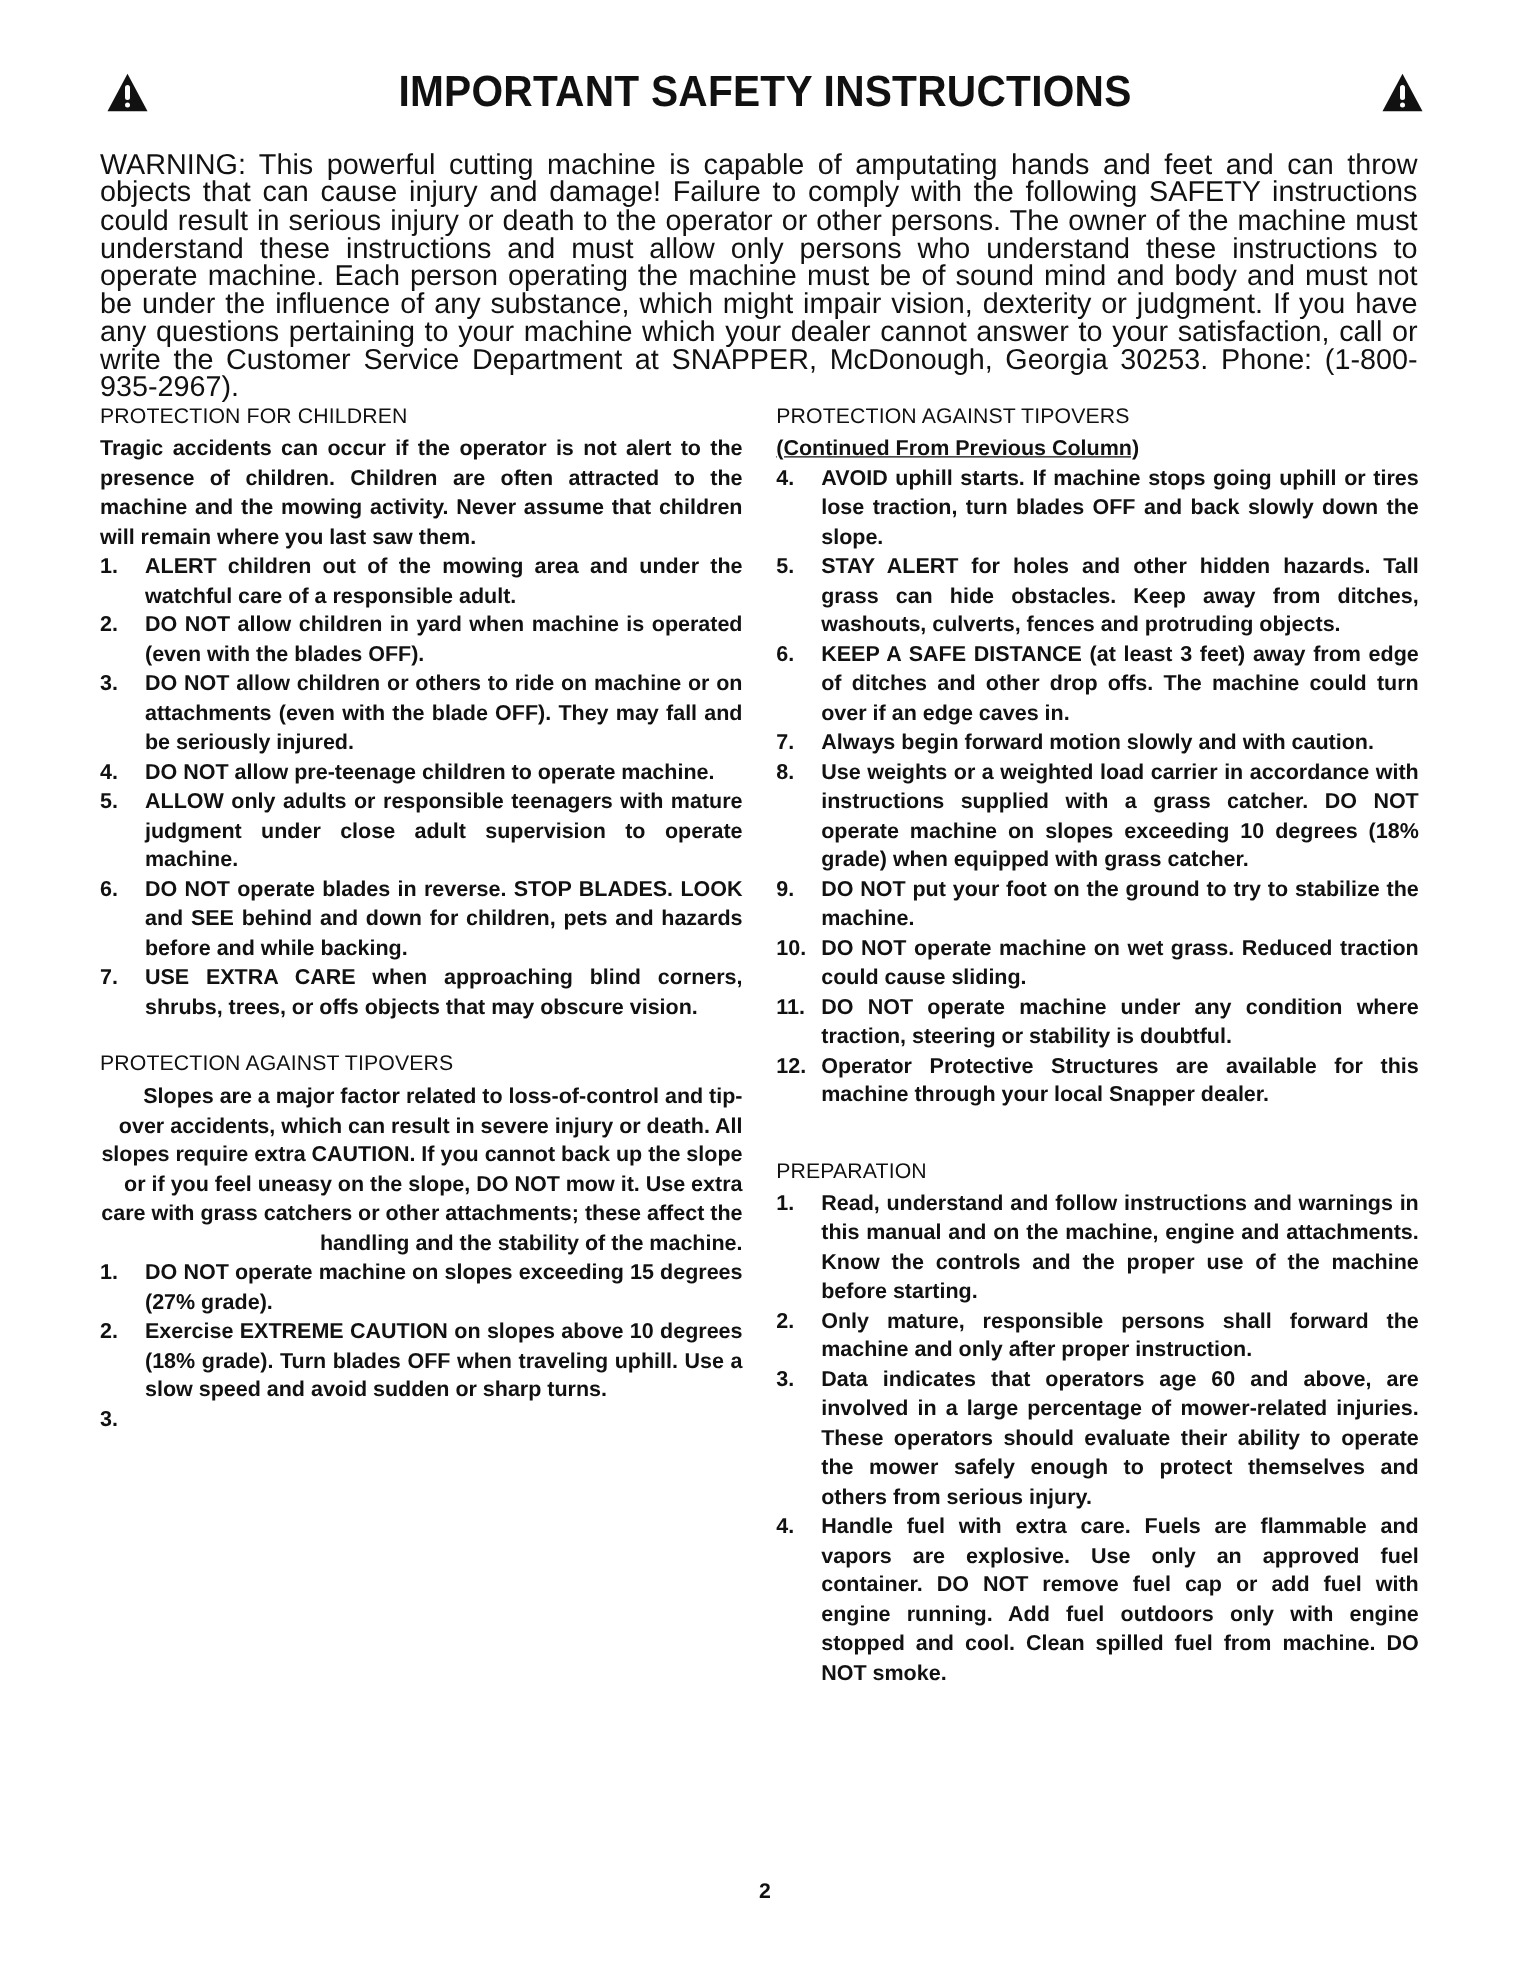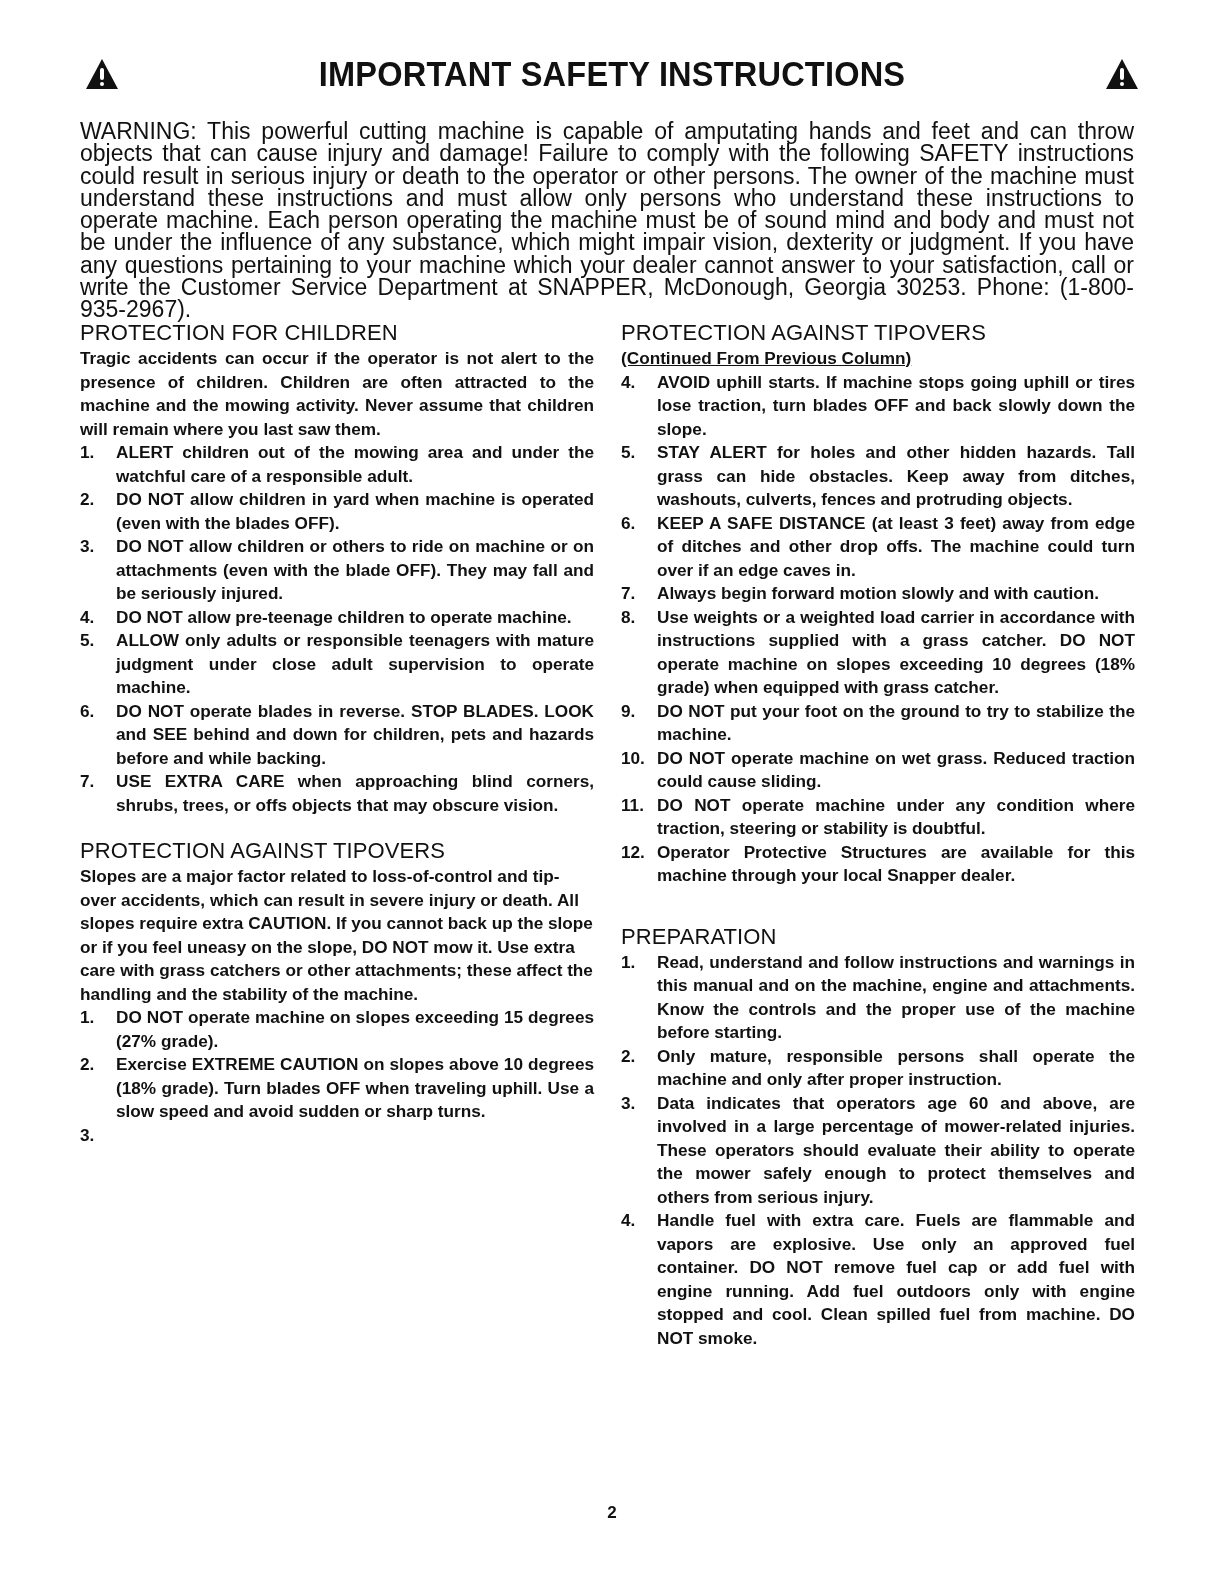--- a/index.html
+++ b/index.html
@@ -18,24 +18,24 @@
   .warn-icon { position: absolute; top: 6px; width: 34px; height: 32px; }
   .warn-icon.left { left: 5px; }
   .warn-icon.right { right: 5px; }
   .warning {
     position: absolute; left: 80px; top: 120px; width: 1054px;
     font-weight: normal; font-size: 23px; line-height: 22.3px; text-align: justify;
   }
   .col { position: absolute; width: 514px; font-weight: bold; font-size: 17.2px; line-height: 23.5px; }
   .col.left { left: 80px; top: 320px; }
   .col.right { left: 621px; top: 320px; }
-  .sec-head { font-weight: normal; font-size: 22px; line-height: 26px; margin: 0 0 1px 0; letter-spacing: 0.1px; }
+  .sec-head { font-weight: normal; font-size: 17px; line-height: 26px; margin: 0 0 1px 0; letter-spacing: 0.1px; }
   .sec-head.gap { margin-top: 21px; }
   .para { text-align: justify; margin: 0; }
-  .para.ragged { text-align: left; }
+  .para.ragged { text-align: right; }
   .sub { margin: 0; font-weight: bold; text-decoration: underline; }
   ol { list-style: none; margin: 0; padding: 0; }
   li { position: relative; padding-left: 36px; text-align: justify; }
   li .num { position: absolute; left: 0; top: 0; }
   .page-num { position: absolute; left: 0; width: 1224px; top: 1503px; text-align: center; font-weight: bold; font-size: 17px; }
 </style>
 </head>
 <body>
 
 <div class="title-row">
@@ -92,20 +92,20 @@
         <li><span class="num">9.</span><span>DO NOT put your foot on the ground to try to stabilize the machine.</span></li>
         <li><span class="num">10.</span><span>DO NOT operate machine on wet grass. Reduced traction could cause sliding.</span></li>
         <li><span class="num">11.</span><span>DO NOT operate machine under any condition where traction, steering or stability is doubtful.</span></li>
         <li><span class="num">12.</span><span>Operator Protective Structures are available for this machine through your local Snapper dealer.</span></li>
       </ol>
   </section>
   <section>
     <h2 class="sec-head gap" style="margin-top:36px;">PREPARATION</h2>
     <ol>
         <li><span class="num">1.</span><span>Read, understand and follow instructions and warnings in this manual and on the machine, engine and attachments. Know the controls and the proper use of the machine before starting.</span></li>
-        <li><span class="num">2.</span><span>Only mature, responsible persons shall operate the machine and only after proper instruction.</span></li>
+        <li><span class="num">2.</span><span>Only mature, responsible persons shall forward the machine and only after proper instruction.</span></li>
         <li><span class="num">3.</span><span>Data indicates that operators age 60 and above, are involved in a large percentage of mower-related injuries. These operators should evaluate their ability to operate the mower safely enough to protect themselves and others from serious injury.</span></li>
         <li><span class="num">4.</span><span>Handle fuel with extra care. Fuels are flammable and vapors are explosive. Use only an approved fuel container. DO NOT remove fuel cap or add fuel with engine running. Add fuel outdoors only with engine stopped and cool. Clean spilled fuel from machine. DO NOT smoke.</span></li>
       </ol>
   </section>
 </div>
 
 <div class="page-num">2</div>
 
 </body></html>

